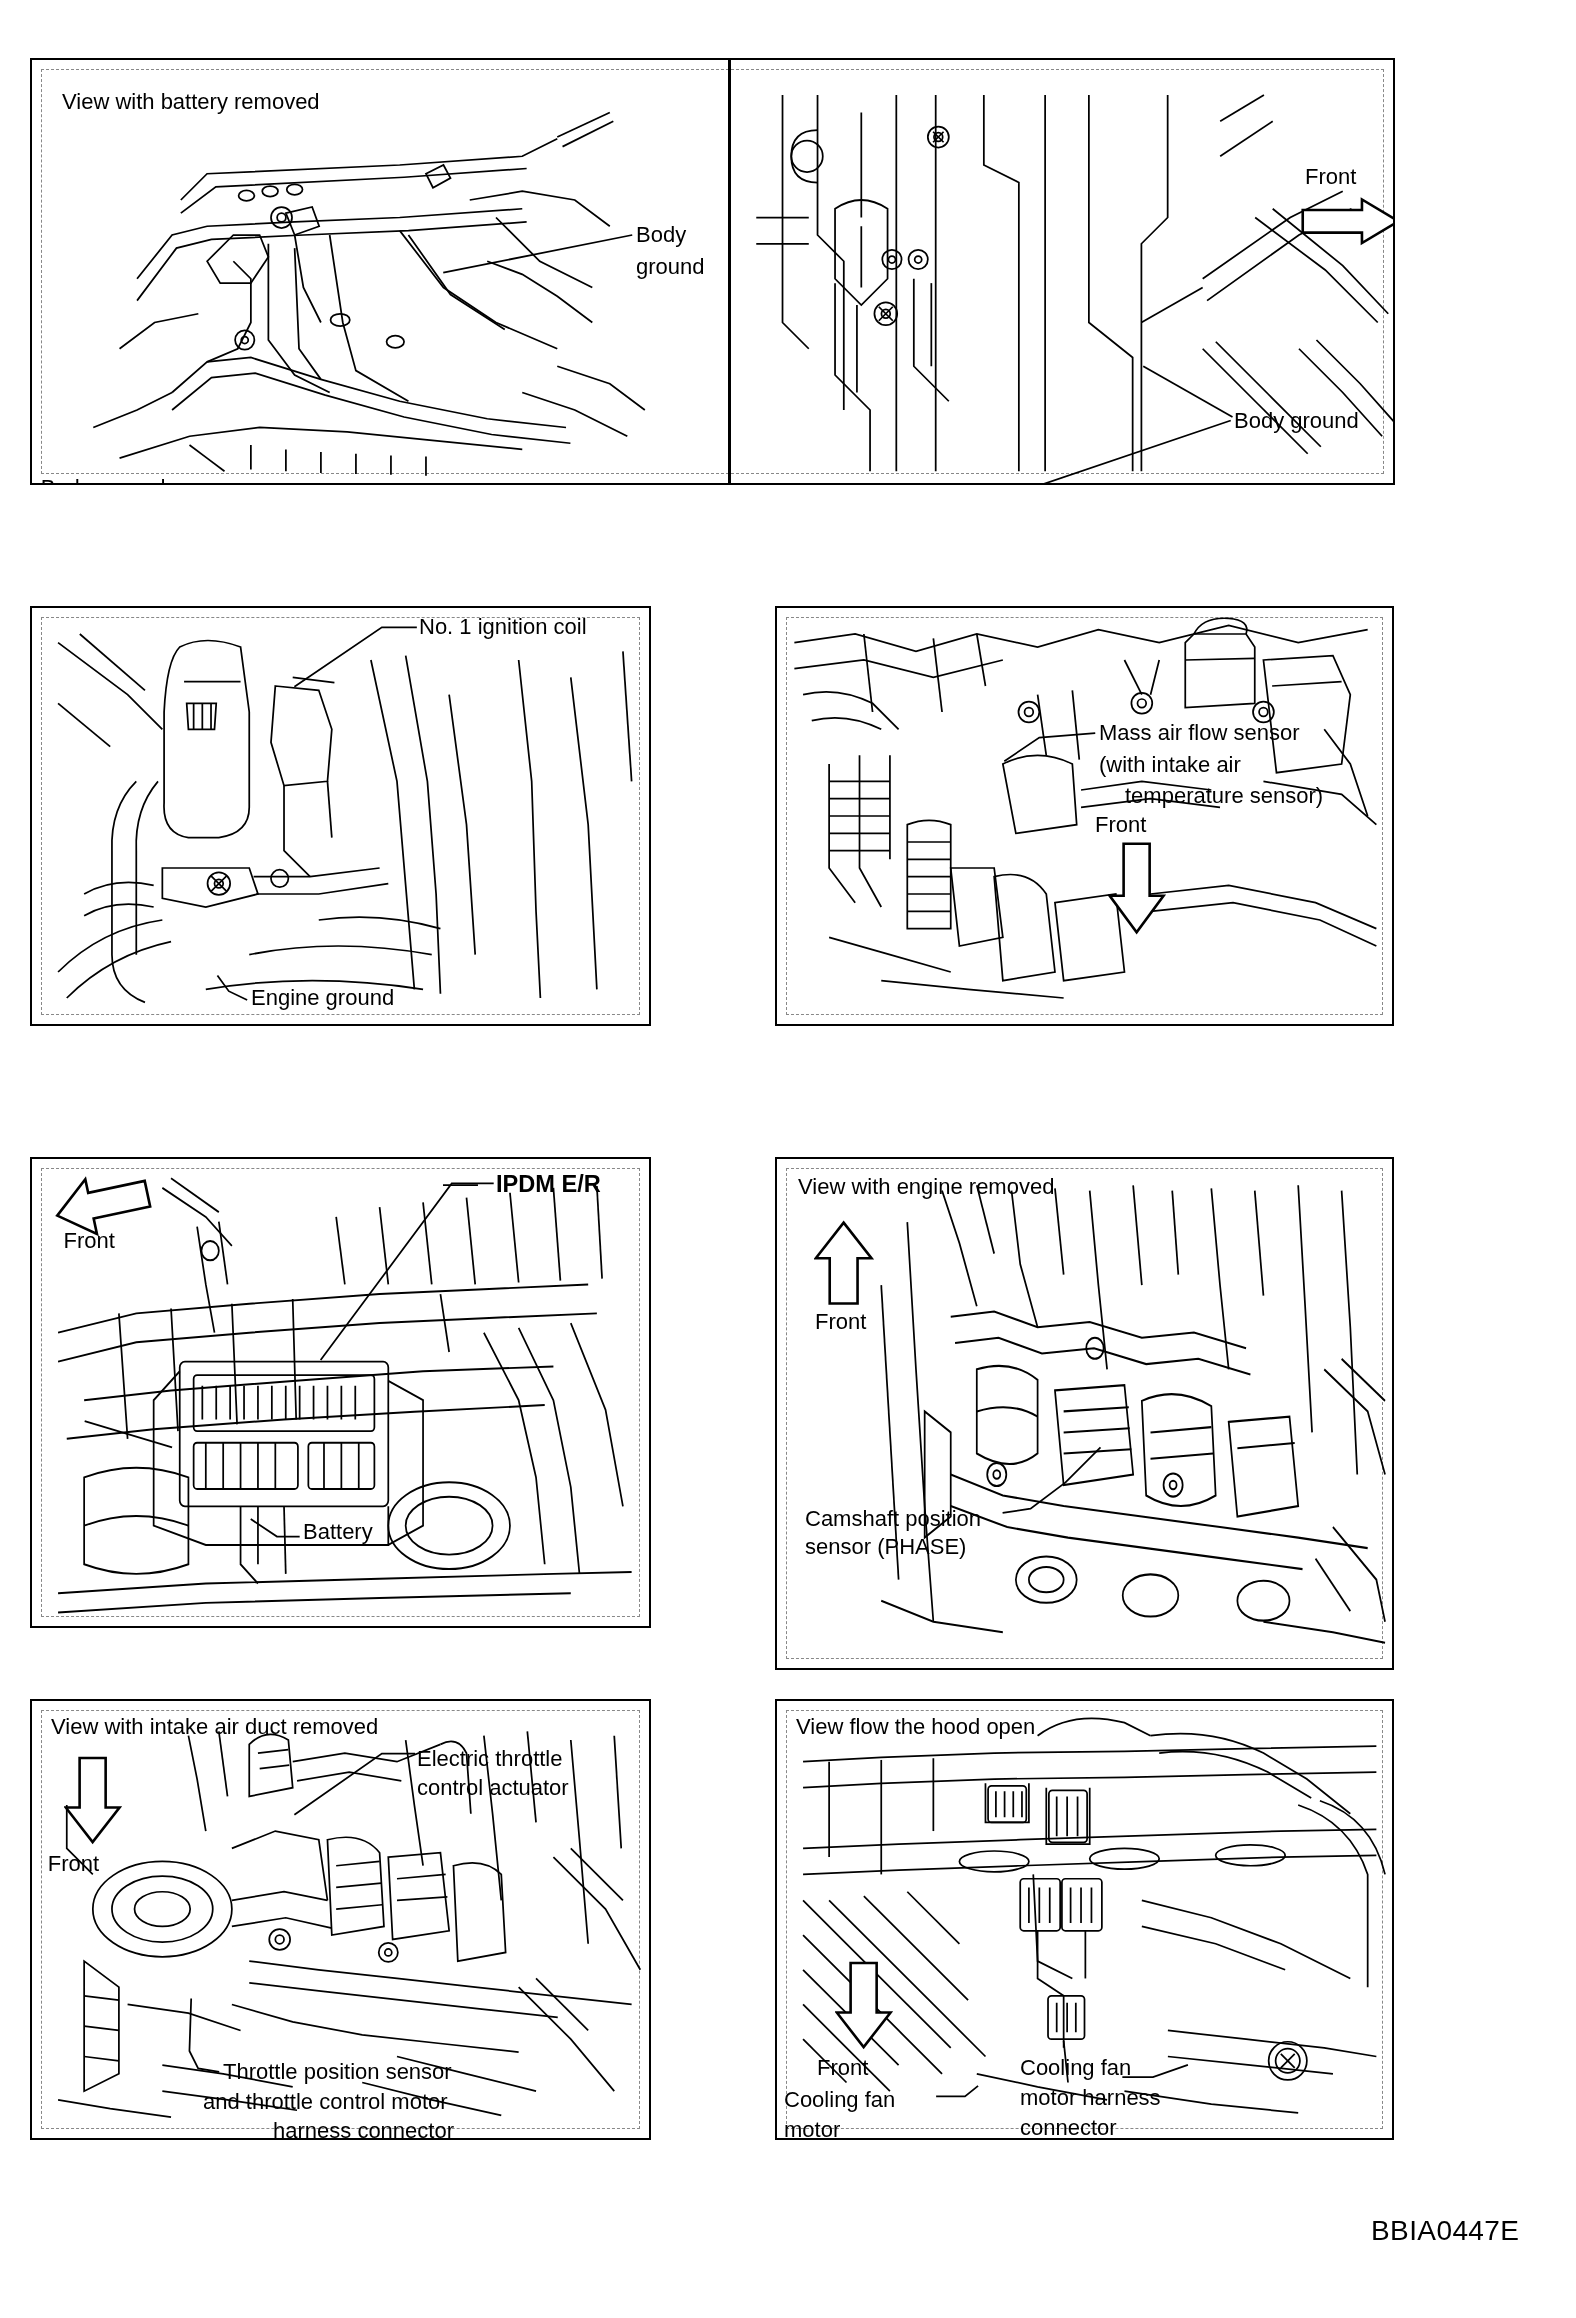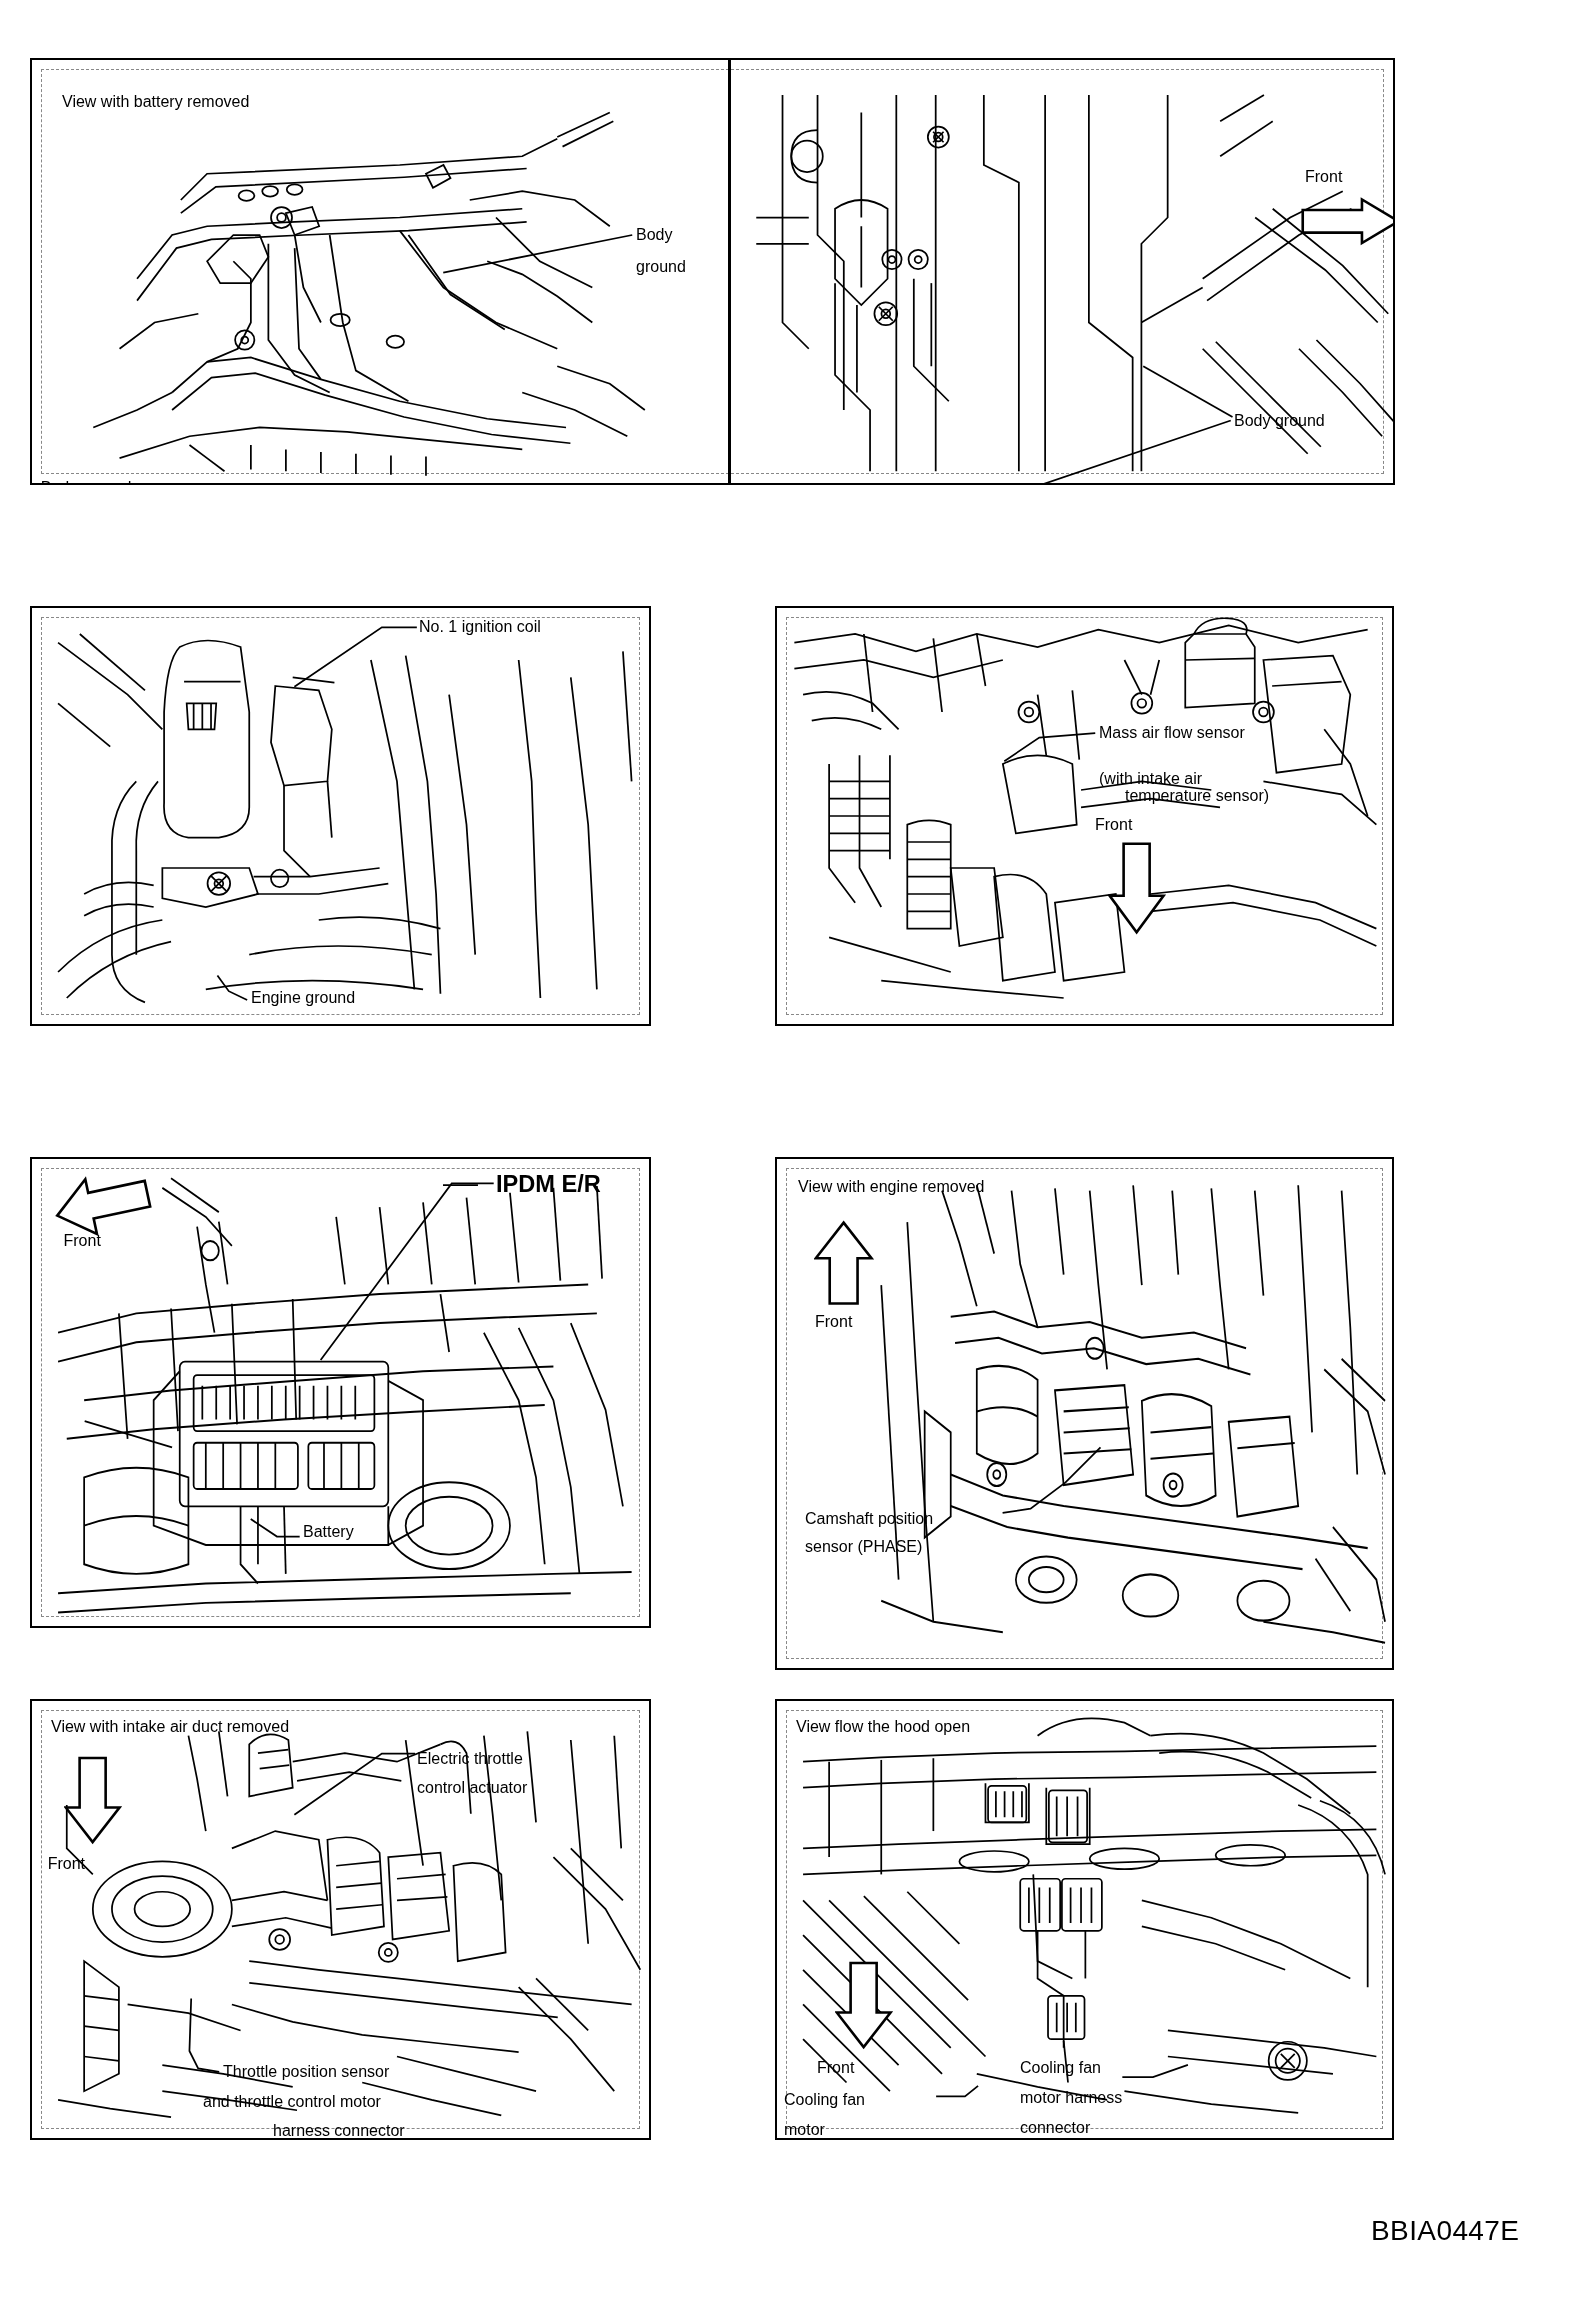--- a/index.html
+++ b/index.html
@@ -31,21 +31,21 @@
   }
   .panel-inner-dash {
     position: absolute;
     left: 8.7px; top: 8.7px; right: 8.7px; bottom: 8.7px;
     border: 0.9px dashed #888;
     box-sizing: border-box;
     pointer-events: none;
   }
   .caption {
     position: absolute;
-    font-size: 16px;
+    font-size: 22px;
     line-height: 27px;
     color: #000;
     white-space: pre;
   }
   
   .arrow-svg { position: absolute; }
   
   .art { position: absolute; left:0; top:0; width:100%; height:100%; }
   .art svg { display:block; width:100%; height:100%; }
   .figcode {
@@ -281,21 +281,21 @@
           <path d="M60 380 L130 400 L200 420"></path>
           <path d="M120 430 L220 440 L330 450"></path>
           <path d="M630 140 L660 180 L680 240"></path>
           <path d="M100 30 L110 120"></path>
           <path d="M180 35 L190 120"></path>
           <path d="M230 30 L240 90"></path>
         </g>
       </svg>
     </div>
     <div class="caption" style="left:322px; top:111px;">Mass air flow sensor</div>
-    <div class="caption" style="left:322px; top:157px;">(with intake air</div>
+    <div class="caption" style="left:322px; top:143px;">(with intake air</div>
     <div class="caption" style="left:348px; top:174px;">temperature sensor)</div>
     <div class="caption" style="left:318px; top:203px;">Front</div>
     <svg class="arrow-svg" style="left:0;top:0;width:619px;height:420px;" viewBox="0 0 708 480" width="619" height="420">
       <g stroke="#000" stroke-width="2" fill="none">
         <path d="M364 143 L300 148 L260 175"></path>
       </g>
     </svg>
     <svg class="arrow-svg" style="left:331px;top:232px;width:59px;height:96px;" viewBox="0 0 68 110" width="59" height="96">
       <polygon points="18,4 48,4 48,64 64,64 33,106 2,64 18,64" fill="#fff" stroke="#000" stroke-width="3"></polygon>
     </svg>

